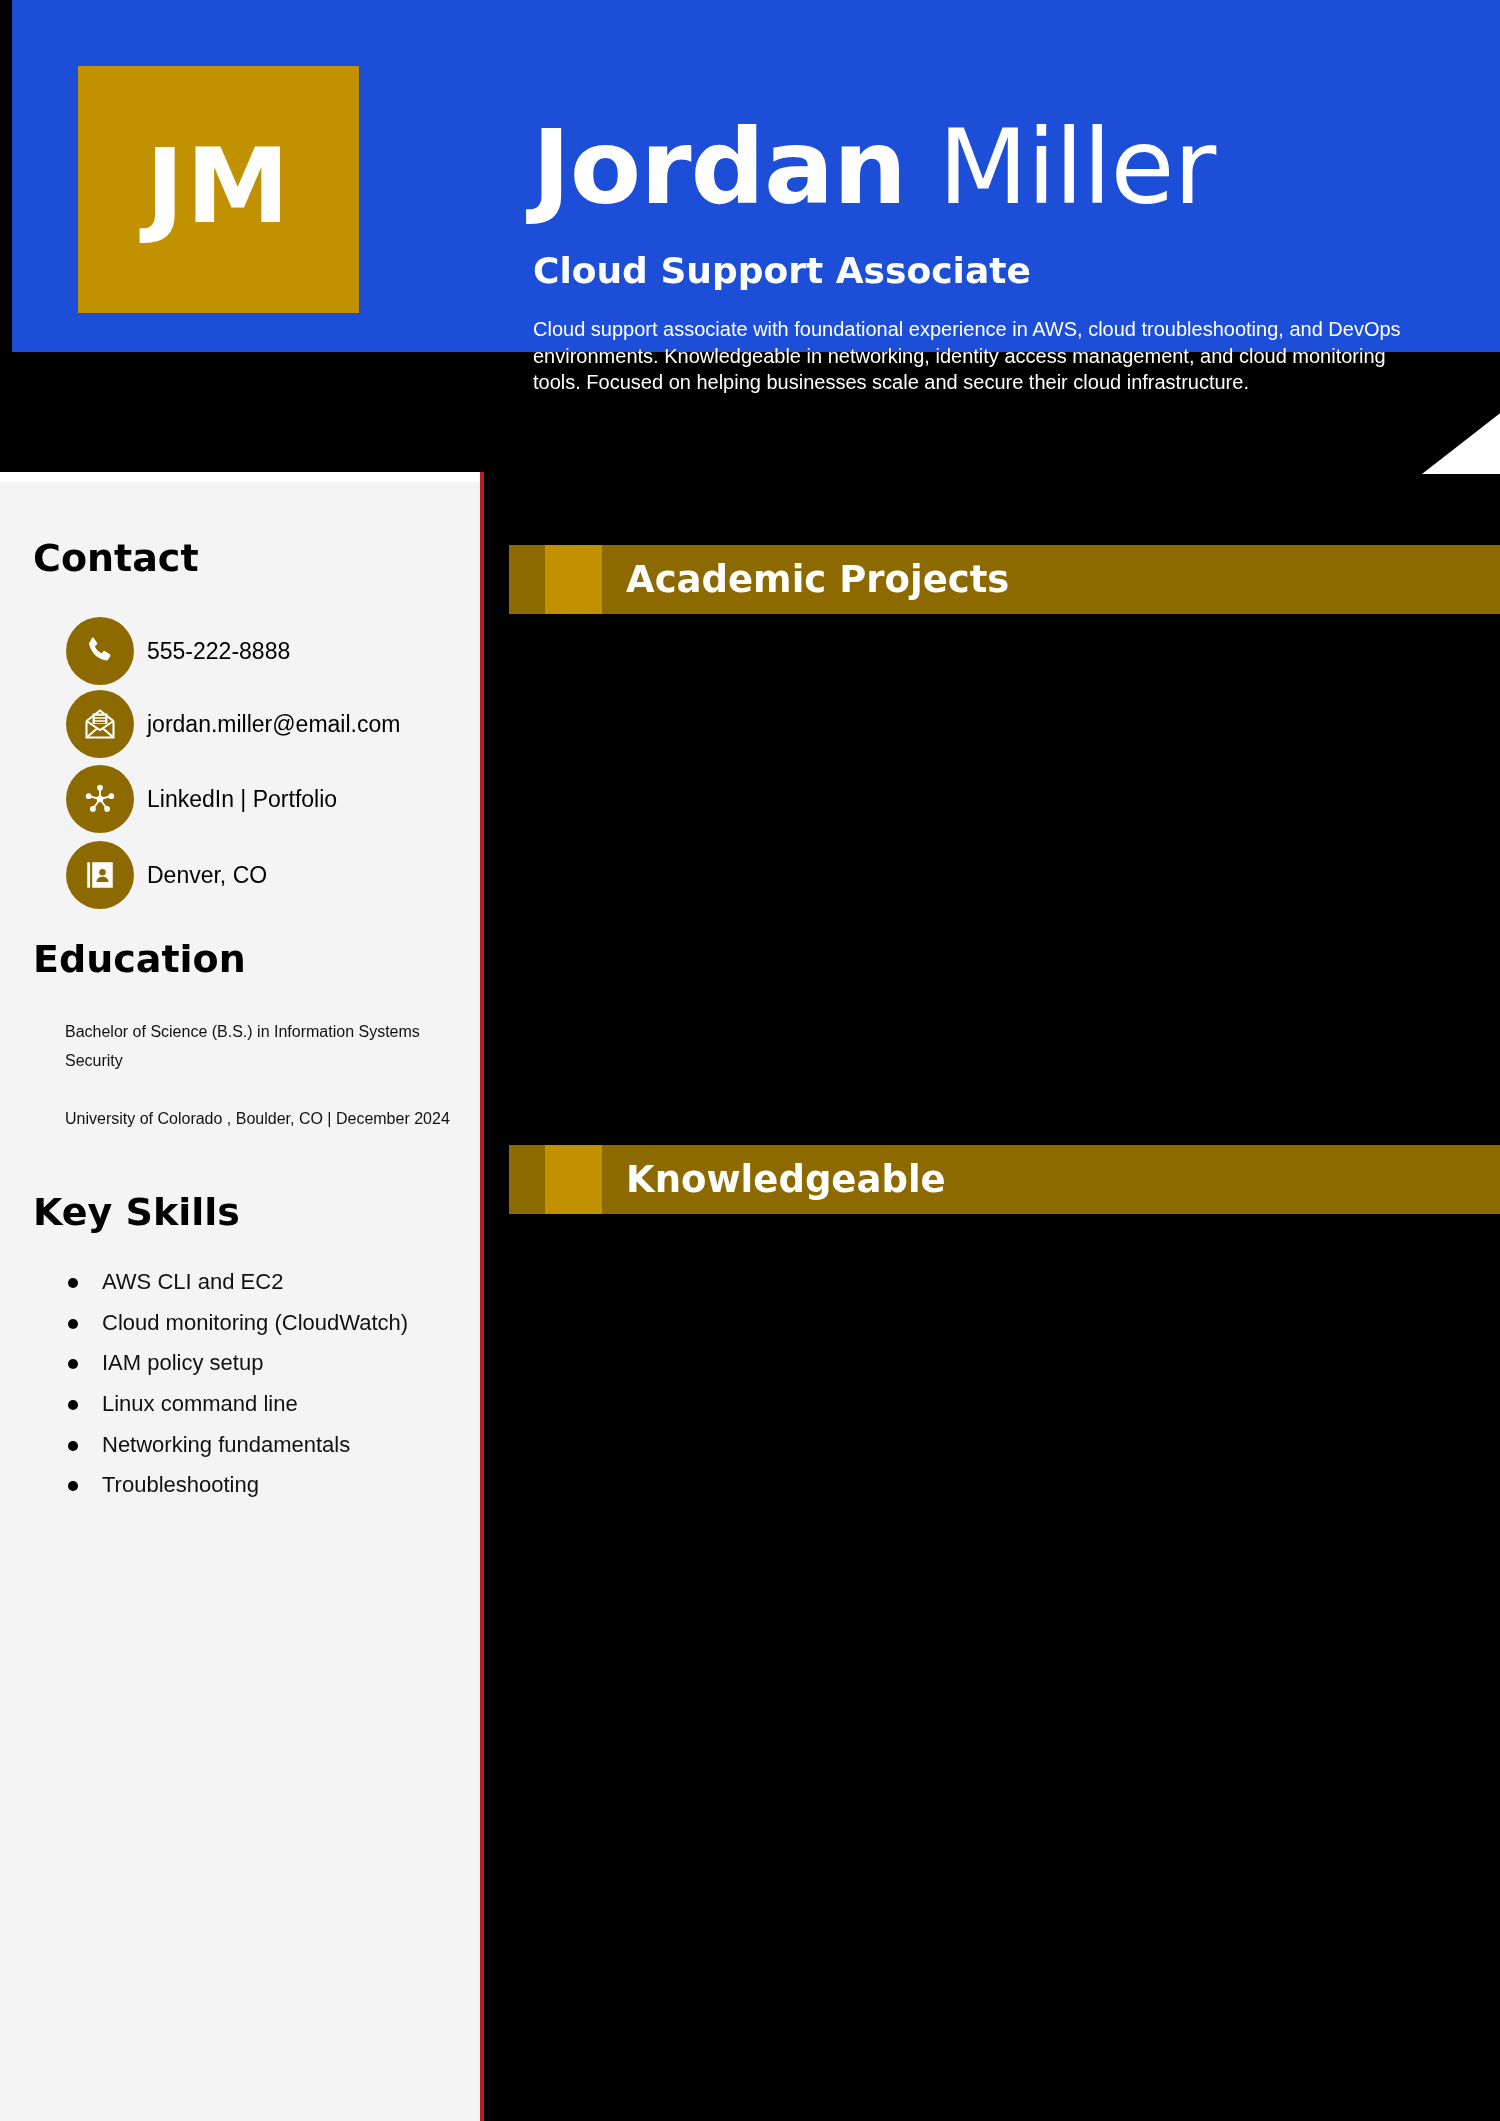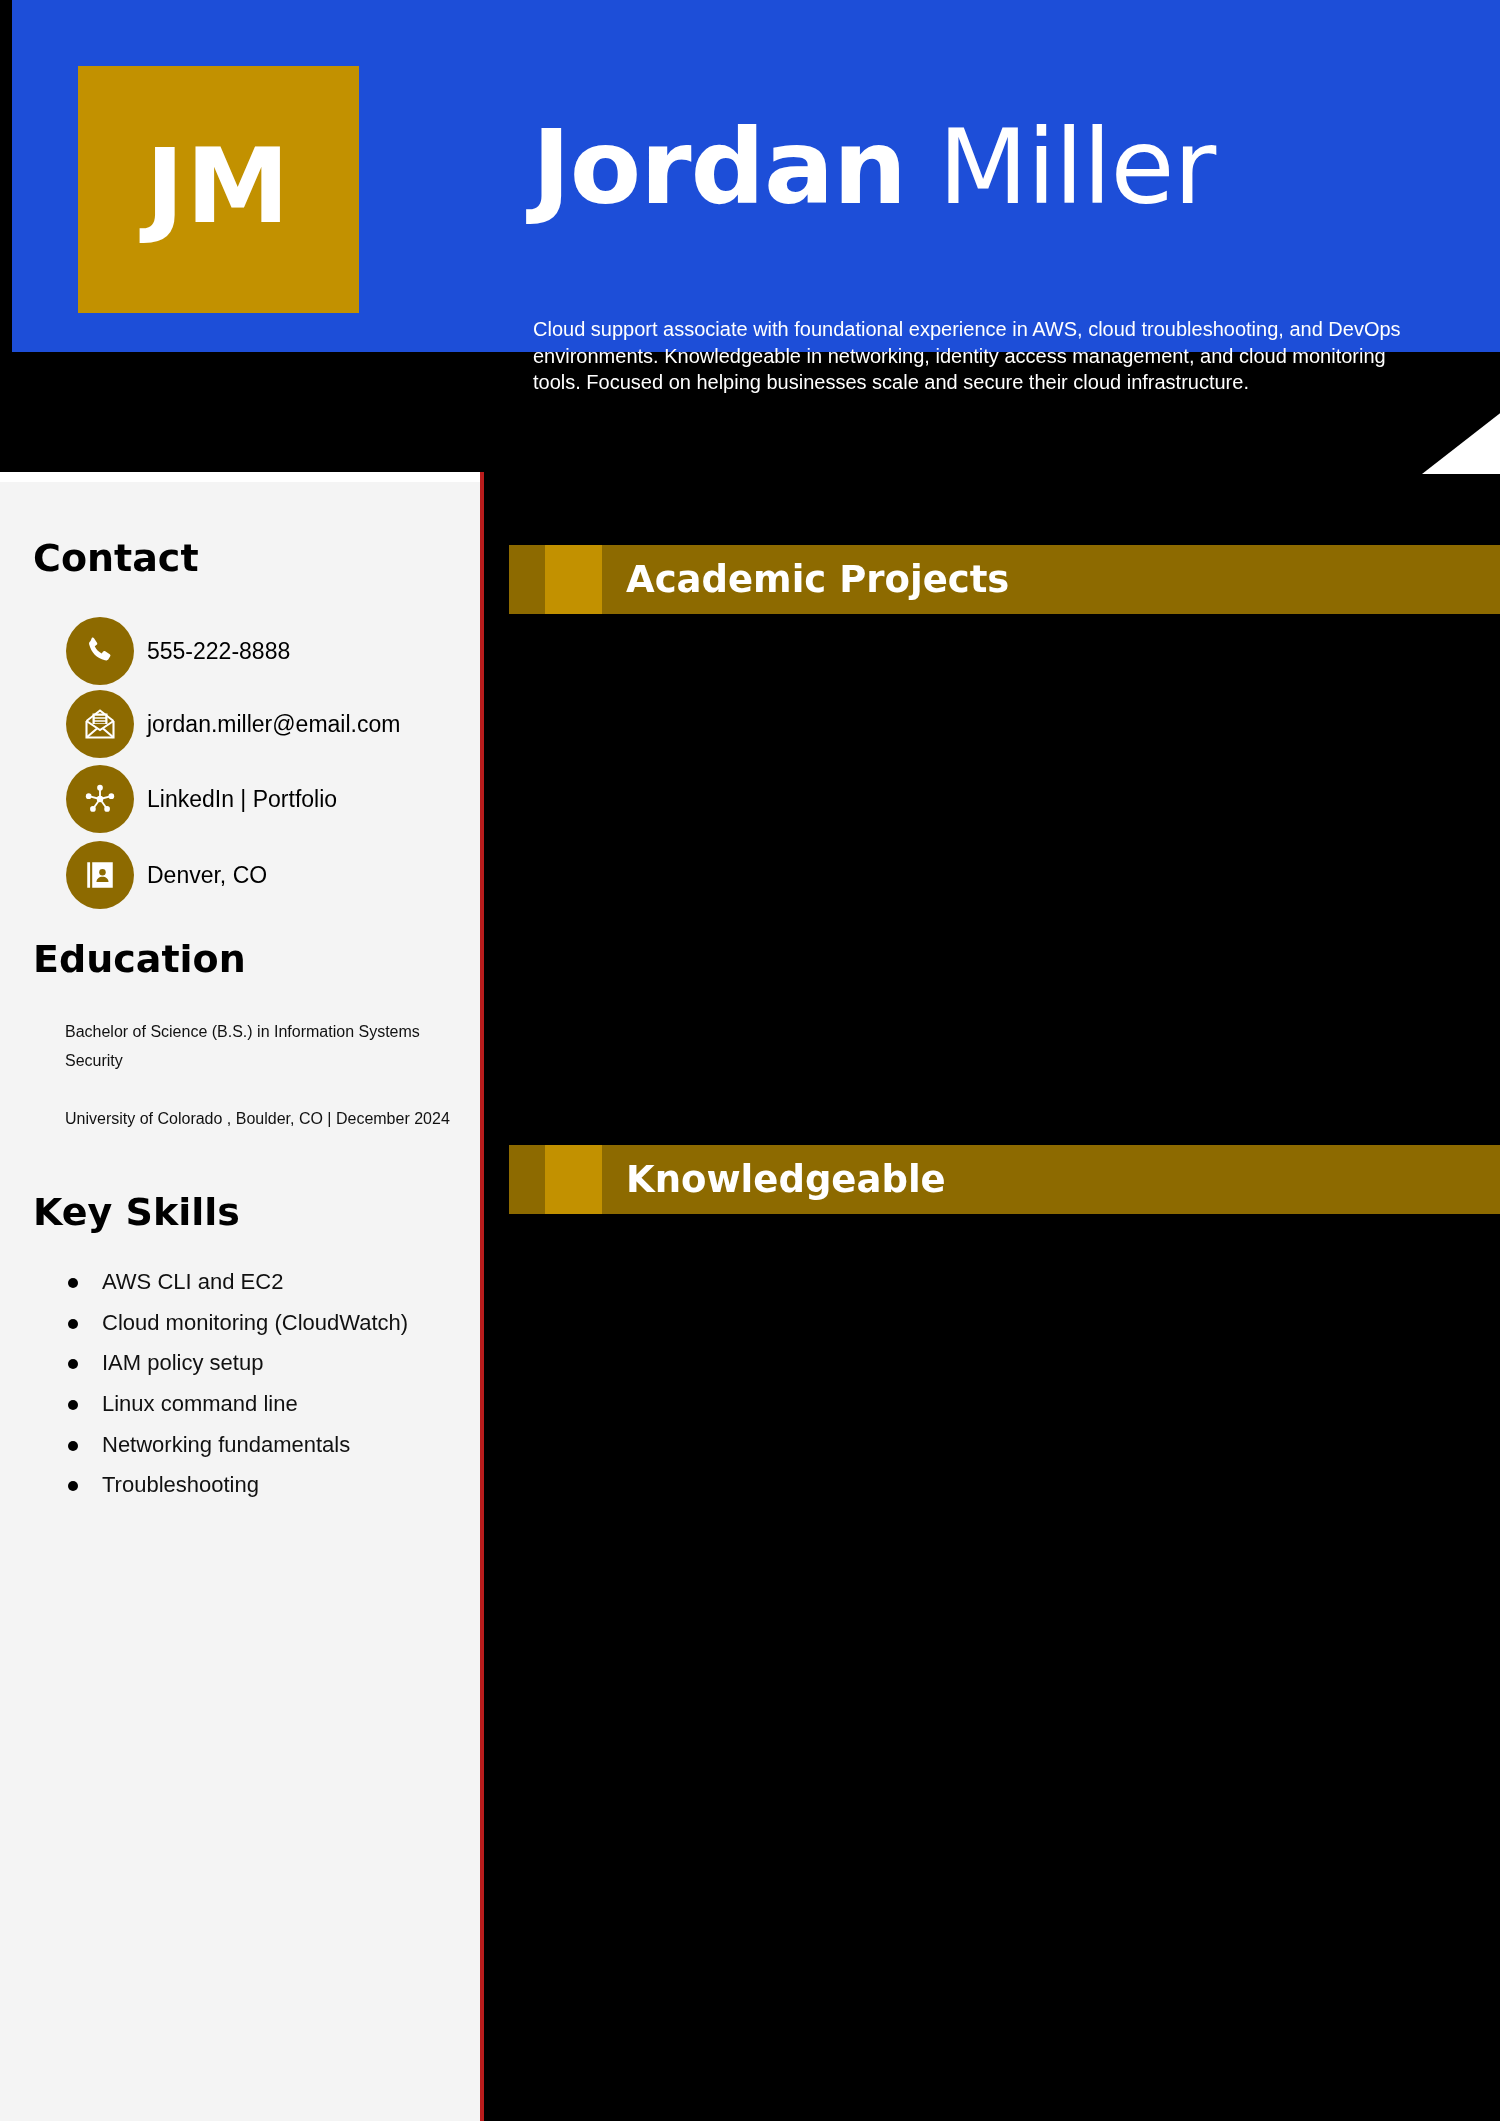--- a/index.html
+++ b/index.html
@@ -91,20 +91,21 @@
 <body>
 
 <div class="header">
   <div class="monogram">
     <span>JM</span>
   </div>
   <div class="name">
     <span class="first">Jordan</span>
     <span class="last">Miller</span>
   </div>
+  <div class="job-title">Cloud Support Associate</div>
   <div class="summary">Cloud support associate with foundational experience in AWS, cloud troubleshooting, and DevOps environments. Knowledgeable in networking, identity access management, and cloud monitoring tools. Focused on helping businesses scale and secure their cloud infrastructure.</div>
   <div class="header-corner"></div>
 </div>
 
 <div class="sidebar">
   <div class="sidebar-top-strip"></div>
 
   <div class="side-heading" style="top:64px;">Contact</div>
 
   <div class="contact-row" style="top:145px;">

